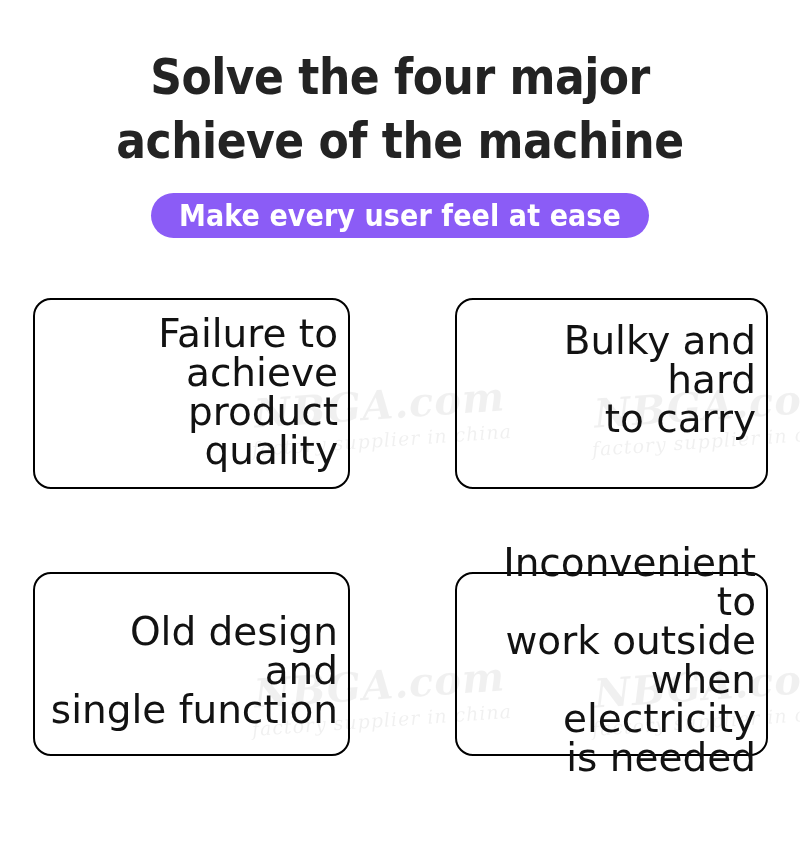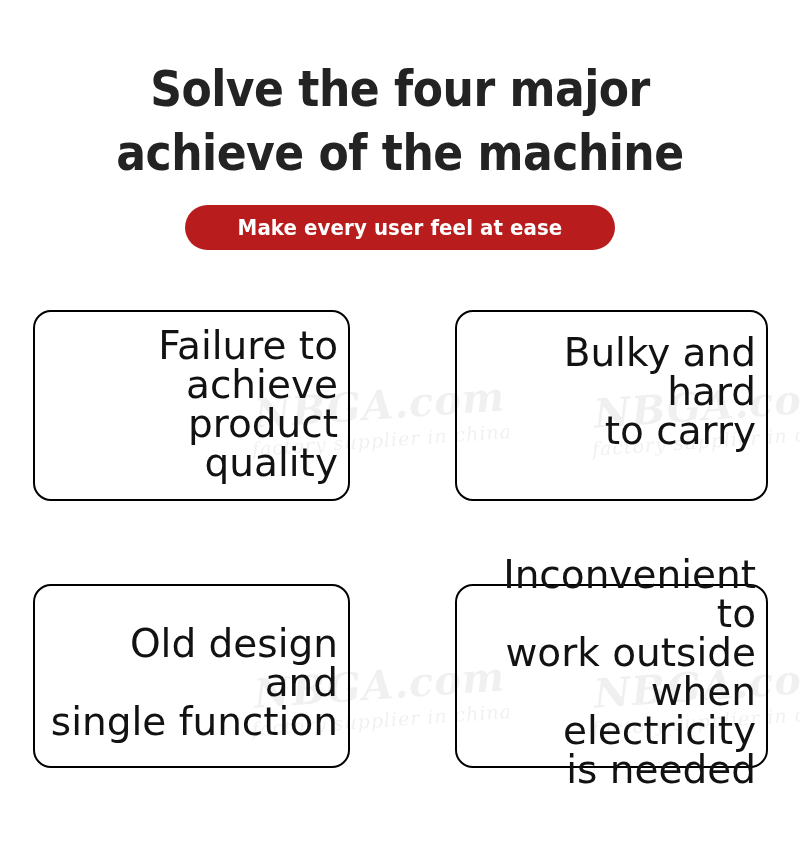--- a/index.html
+++ b/index.html
@@ -63,21 +63,21 @@
   .wm-c { left: 590px; top: 385px; }
   .wm-d { left: 590px; top: 665px; }
 
   
   .header {
     position: relative;
     z-index: 2;
     padding-top: 46px;
   }
   .headline {
-    margin: 12px;
+    margin: 0;
     text-align: center;
     color: #232323;
     font-family: "DejaVu Sans Condensed", "Liberation Sans Narrow", "Liberation Sans", sans-serif;
     font-weight: bold;
     font-size: 49px;
     line-height: 64px;
     letter-spacing: -0.5px;
     padding: 0 40px;
   }
   .headline .hl-line { display: block; }
@@ -90,26 +90,26 @@
     margin-top: 19px;
   }
   .pill {
     display: inline-flex;
     align-items: center;
     justify-content: center;
     height: 45px;
     min-width: 430px;
     padding: 0 28px;
     box-sizing: border-box;
-    background: #b91c1c;
+    background: #8b5cf6;
     color: #ffffff;
     border-radius: 23px;
     font-family: "DejaVu Sans Condensed", "Liberation Sans Narrow", "Liberation Sans", sans-serif;
     font-weight: bold;
-    font-size: 22px;
+    font-size: 30px;
     line-height: 1;
     letter-spacing: 0.1px;
     white-space: nowrap;
   }
 
   
   .card-grid {
     position: relative;
     z-index: 2;
     display: grid;

